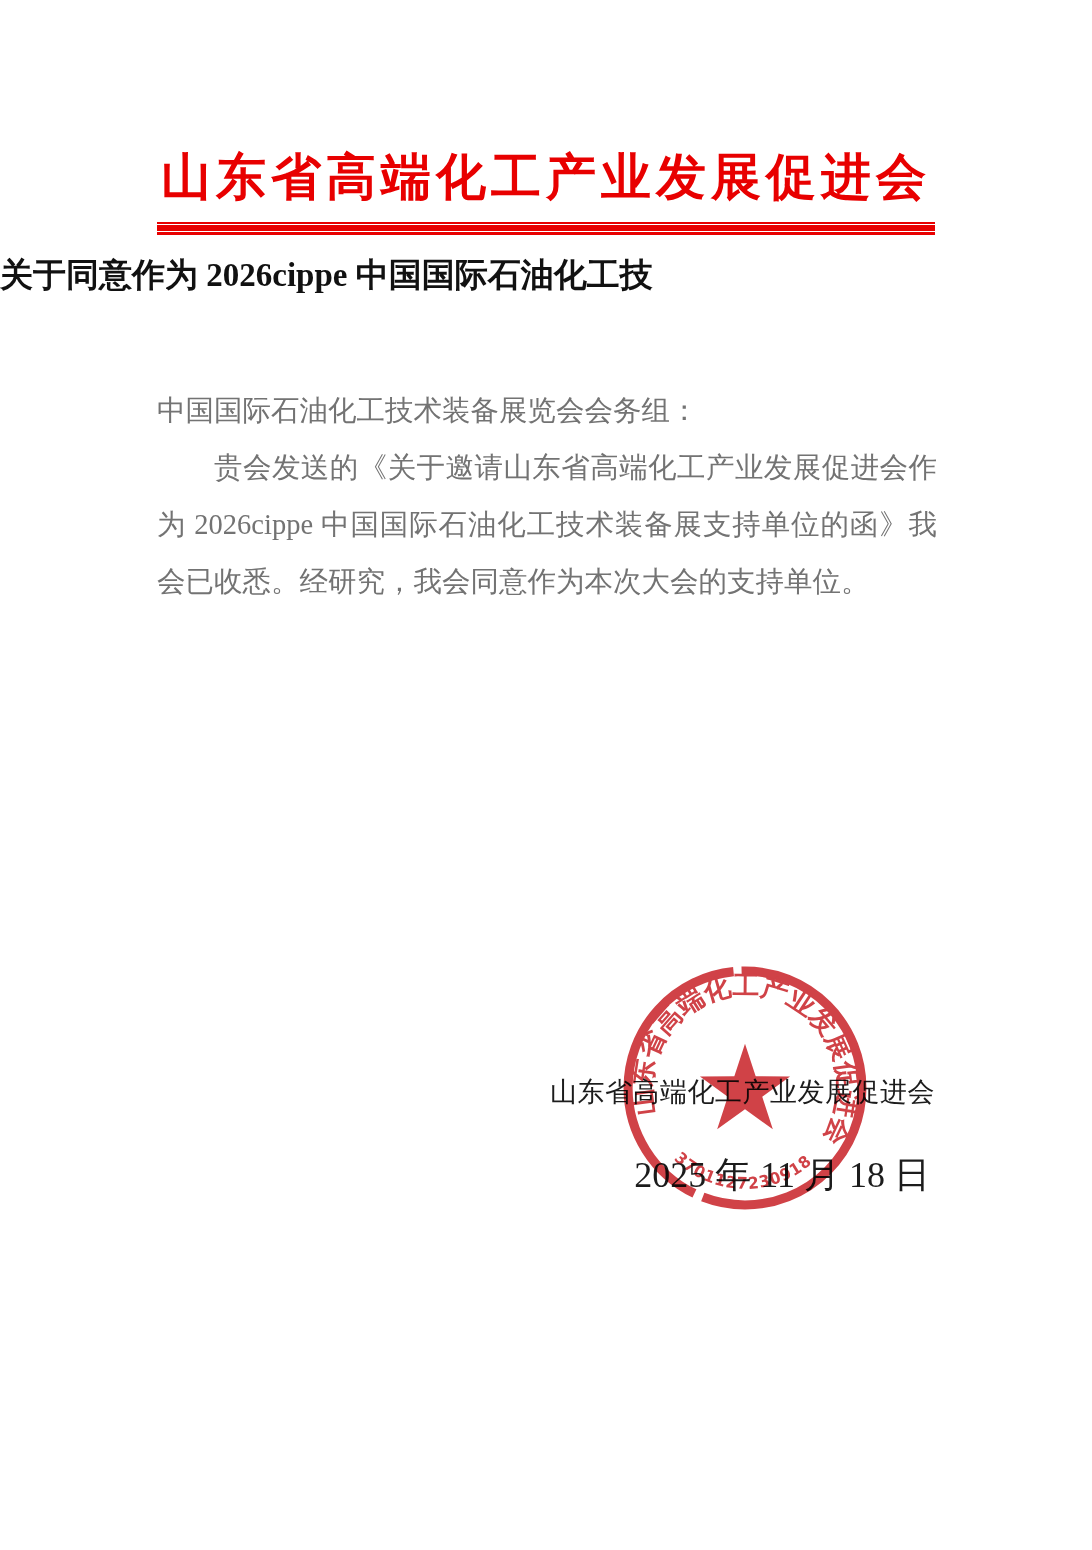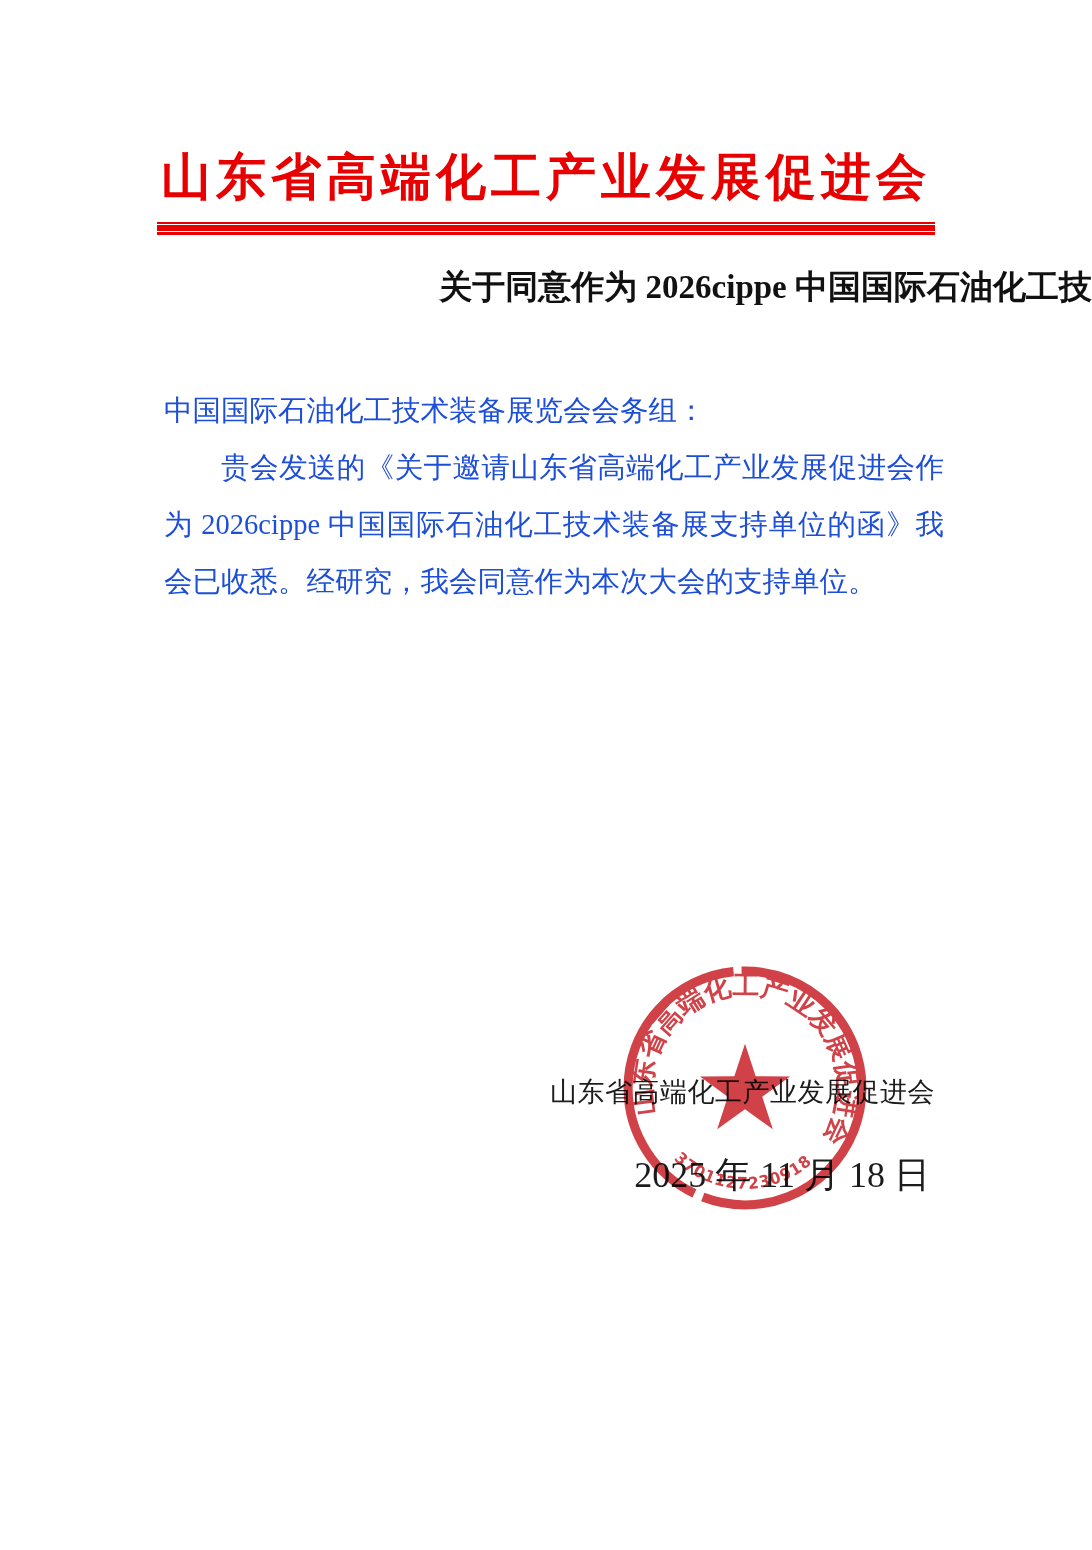--- a/index.html
+++ b/index.html
@@ -26,33 +26,33 @@
     background:linear-gradient(
       to bottom,
       #e80000 0px,#e80000 2px,
       #ffffff 2px,#ffffff 3.5px,
       #e80000 3.5px,#e80000 9px,
       #ffffff 9px,#ffffff 10.5px,
       #e80000 10.5px,#e80000 13px);
   }
   
   .subject{
-    position:absolute;top:244px;left:0;width:100%;
-    text-align:right;
+    position:absolute;top:232px;left:0;width:100%;
+    text-align:left;
     font-size:33px;font-weight:bold;
     line-height:55px;
     color:#111;
   }
   
   .body-text{
-    position:absolute;top:366px;left:164px;width:780px;
+    position:absolute;top:366px;left:157px;width:780px;
     font-size:28.5px;
     line-height:57px;
     text-align:justify;
-    color:#1d4ed8;
+    color:#737373;
   }
   .body-text p{margin:0;}
   .body-text p.indent{text-indent:2em;}
   .body-text p.compressed{letter-spacing:-2.2px;white-space:nowrap;}
   
   .signature{
     position:absolute;top:1058px;right:162px;width:380px;
     text-align:center;
     color:#1c1c1c;
   }

